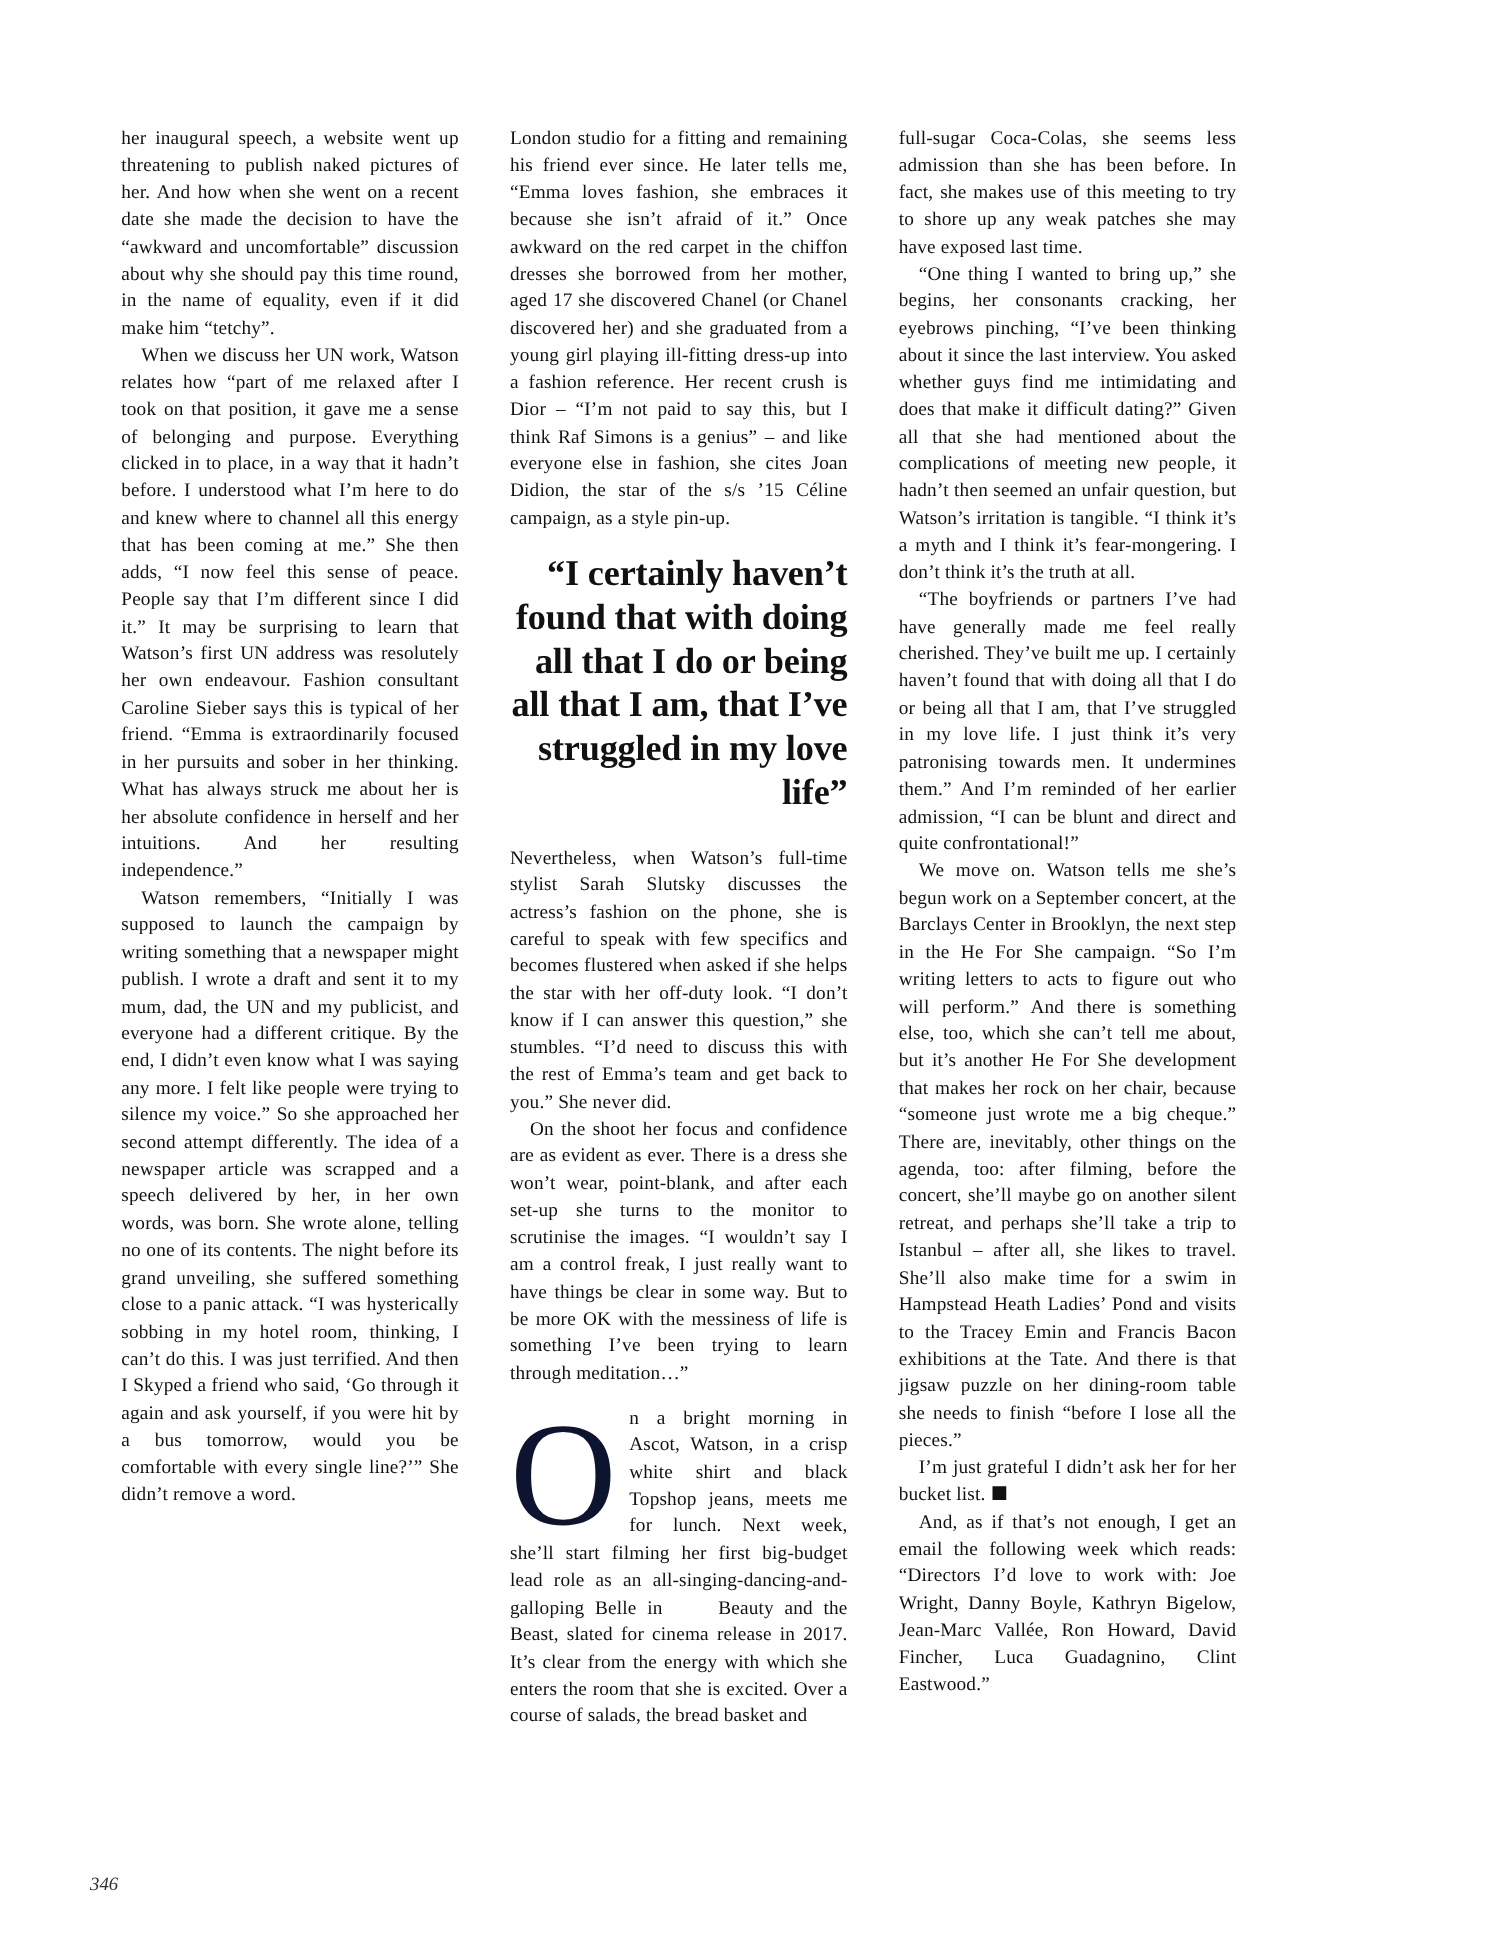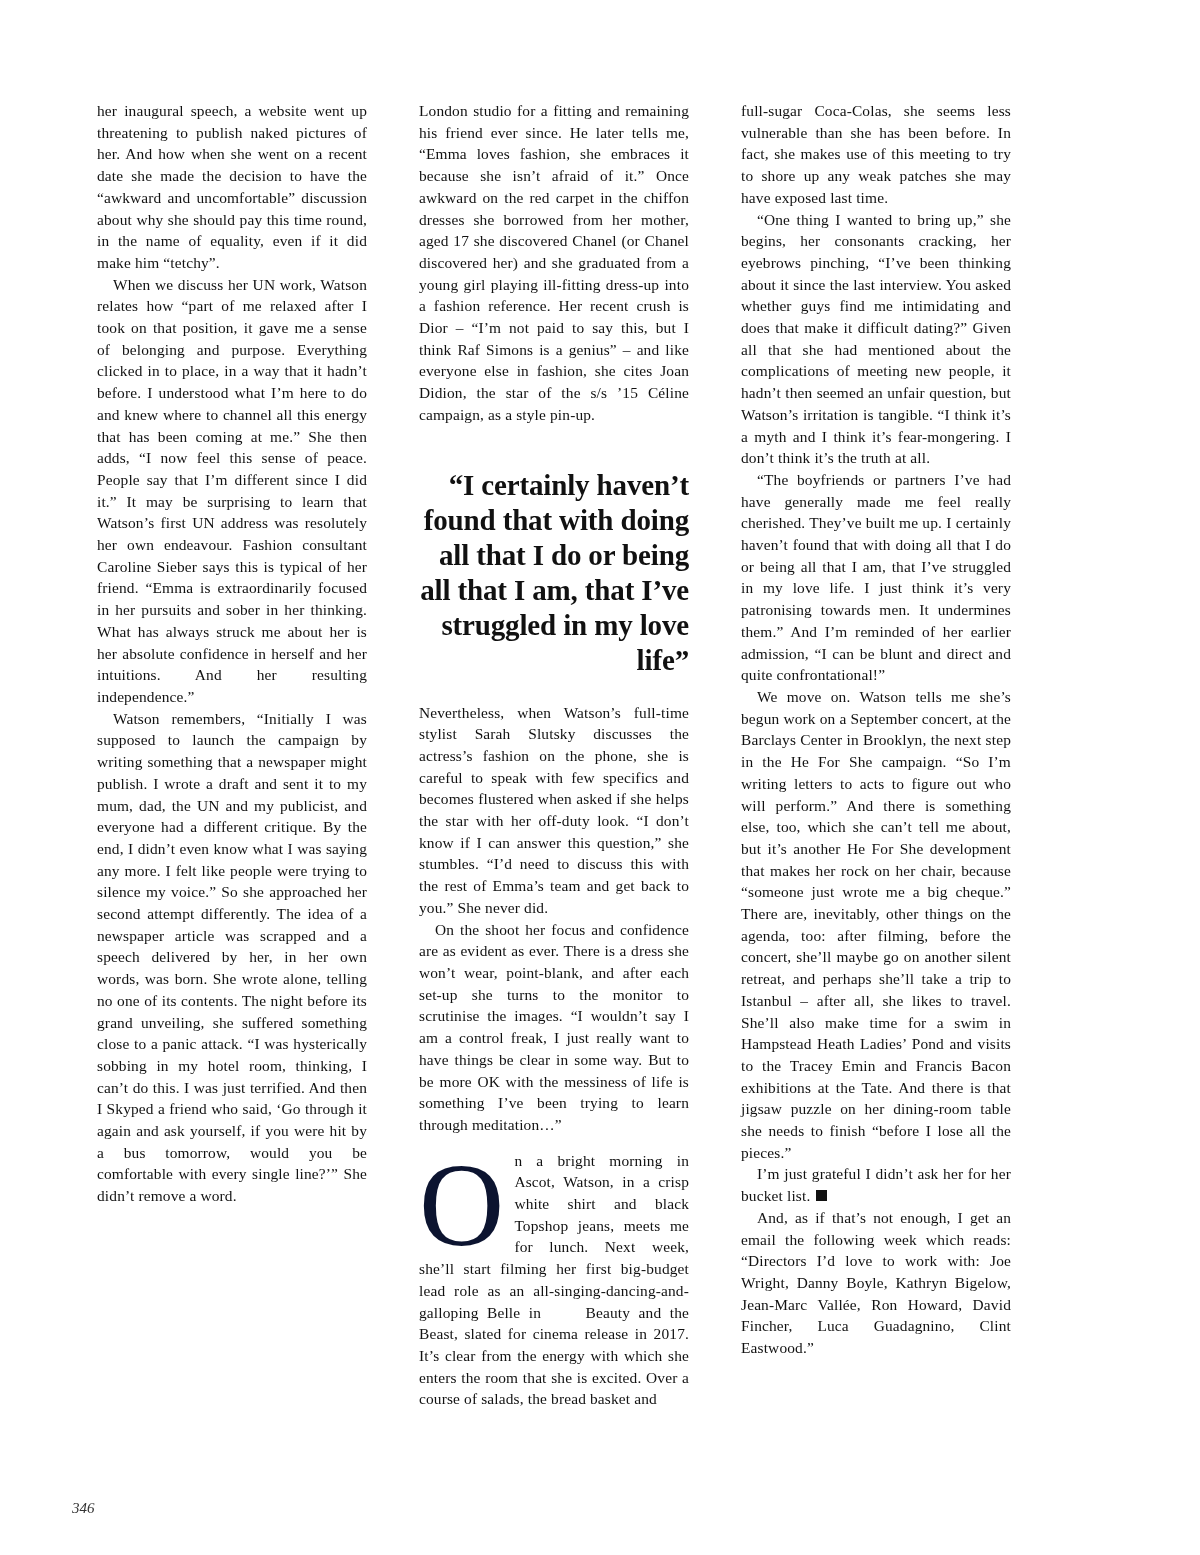--- a/index.html
+++ b/index.html
@@ -20,21 +20,21 @@
     left: 0; top: 0;
     width: 1200px;
     height: 1555px;
   }
   .columns {
     position: absolute;
     left: 97px;
     top: 100px;
     width: 1007px;
     display: flex;
-    gap: 52px;
+    gap: 41px;
   }
   .col {
     width: 270px;
     position: relative;
   }
   .col p {
     margin: 0;
     font-size: 15.4px;
     line-height: 21.7px;
     text-align: justify;
@@ -45,21 +45,21 @@
   }
   .col p + p {
     text-indent: 16px;
   }
   .pullquote {
     font-size: 29px;
     line-height: 35px;
     text-align: right;
     font-weight: 700;
     letter-spacing: -0.005em;
-    margin: 42px 0 24px 0;
+    margin: 16px 0 24px 0;
     color: #111;
   }
   .dropcap-para {
     position: relative;
     min-height: 120px;
   }
   .dropcap {
     float: left;
     font-size: 118px;
     line-height: 0.84;
@@ -110,21 +110,21 @@
 
       <p>Nevertheless, when Watson’s full-time stylist Sarah Slutsky discusses the actress’s fashion on the phone, she is careful to speak with few specifics and becomes flustered when asked if she helps the star with her off-duty look. “I don’t know if I can answer this question,” she stumbles. “I’d need to discuss this with the rest of Emma’s team and get back to you.” She never did.</p>
       <p>On the shoot her focus and confidence are as evident as ever. There is a dress she won’t wear, point-blank, and after each set-up she turns to the monitor to scrutinise the images. “I wouldn’t say I am a control freak, I just really want to have things be clear in some way. But to be more OK with the messiness of life is something I’ve been trying to learn through meditation…”</p>
 
       <div class="spacer-small"></div>
 
       <p class="dropcap-para"><span class="dropcap">O</span><span>n a bright morning in Ascot, Watson, in a crisp white shirt and black Topshop jeans, meets me for lunch. Next week, she’ll start filming her first big-budget lead role as an all-singing-dancing-and-galloping Belle in </span><span class="italic">Beauty and the Beast</span><span>, slated for cinema release in 2017. It’s clear from the energy with which she enters the room that she is excited. Over a course of salads, the bread basket and</span></p>
     </div>
 
     <div class="col">
-      <p>full-sugar Coca-Colas, she seems less vulnerable than she has been before. In fact, she makes use of this meeting to try to shore up any weak patches she may have exposed last time.</p>
+      <p>full-sugar Coca-Colas, she seems less admission than she has been before. In fact, she makes use of this meeting to try to shore up any weak patches she may have exposed last time.</p>
       <p>“One thing I wanted to bring up,” she begins, her consonants cracking, her eyebrows pinching, “I’ve been thinking about it since the last interview. You asked whether guys find me intimidating and does that make it difficult dating?” Given all that she had mentioned about the complications of meeting new people, it hadn’t then seemed an unfair question, but Watson’s irritation is tangible. “I think it’s a myth and I think it’s fear-mongering. I don’t think it’s the truth at all.</p>
       <p>“The boyfriends or partners I’ve had have generally made me feel really cherished. They’ve built me up. I certainly haven’t found that with doing all that I do or being all that I am, that I’ve struggled in my love life. I just think it’s very patronising towards men. It undermines them.” And I’m reminded of her earlier admission, “I can be blunt and direct and quite confrontational!”</p>
       <p>We move on. Watson tells me she’s begun work on a September concert, at the Barclays Center in Brooklyn, the next step in the He For She campaign. “So I’m writing letters to acts to figure out who will perform.” And there is something else, too, which she can’t tell me about, but it’s another He For She development that makes her rock on her chair, because “someone just wrote me a big cheque.” There are, inevitably, other things on the agenda, too: after filming, before the concert, she’ll maybe go on another silent retreat, and perhaps she’ll take a trip to Istanbul – after all, she likes to travel. She’ll also make time for a swim in Hampstead Heath Ladies’ Pond and visits to the Tracey Emin and Francis Bacon exhibitions at the Tate. And there is that jigsaw puzzle on her dining-room table she needs to finish “before I lose all the pieces.”</p>
       <p><span>I’m just grateful I didn’t ask her for her bucket list.</span><span class="endmark"></span></p>
       <p>And, as if that’s not enough, I get an email the following week which reads: “Directors I’d love to work with: Joe Wright, Danny Boyle, Kathryn Bigelow, Jean-Marc Vallée, Ron Howard, David Fincher, Luca Guadagnino, Clint Eastwood.”</p>
     </div>
 
   </div>
 
   <div class="folio">346</div>

